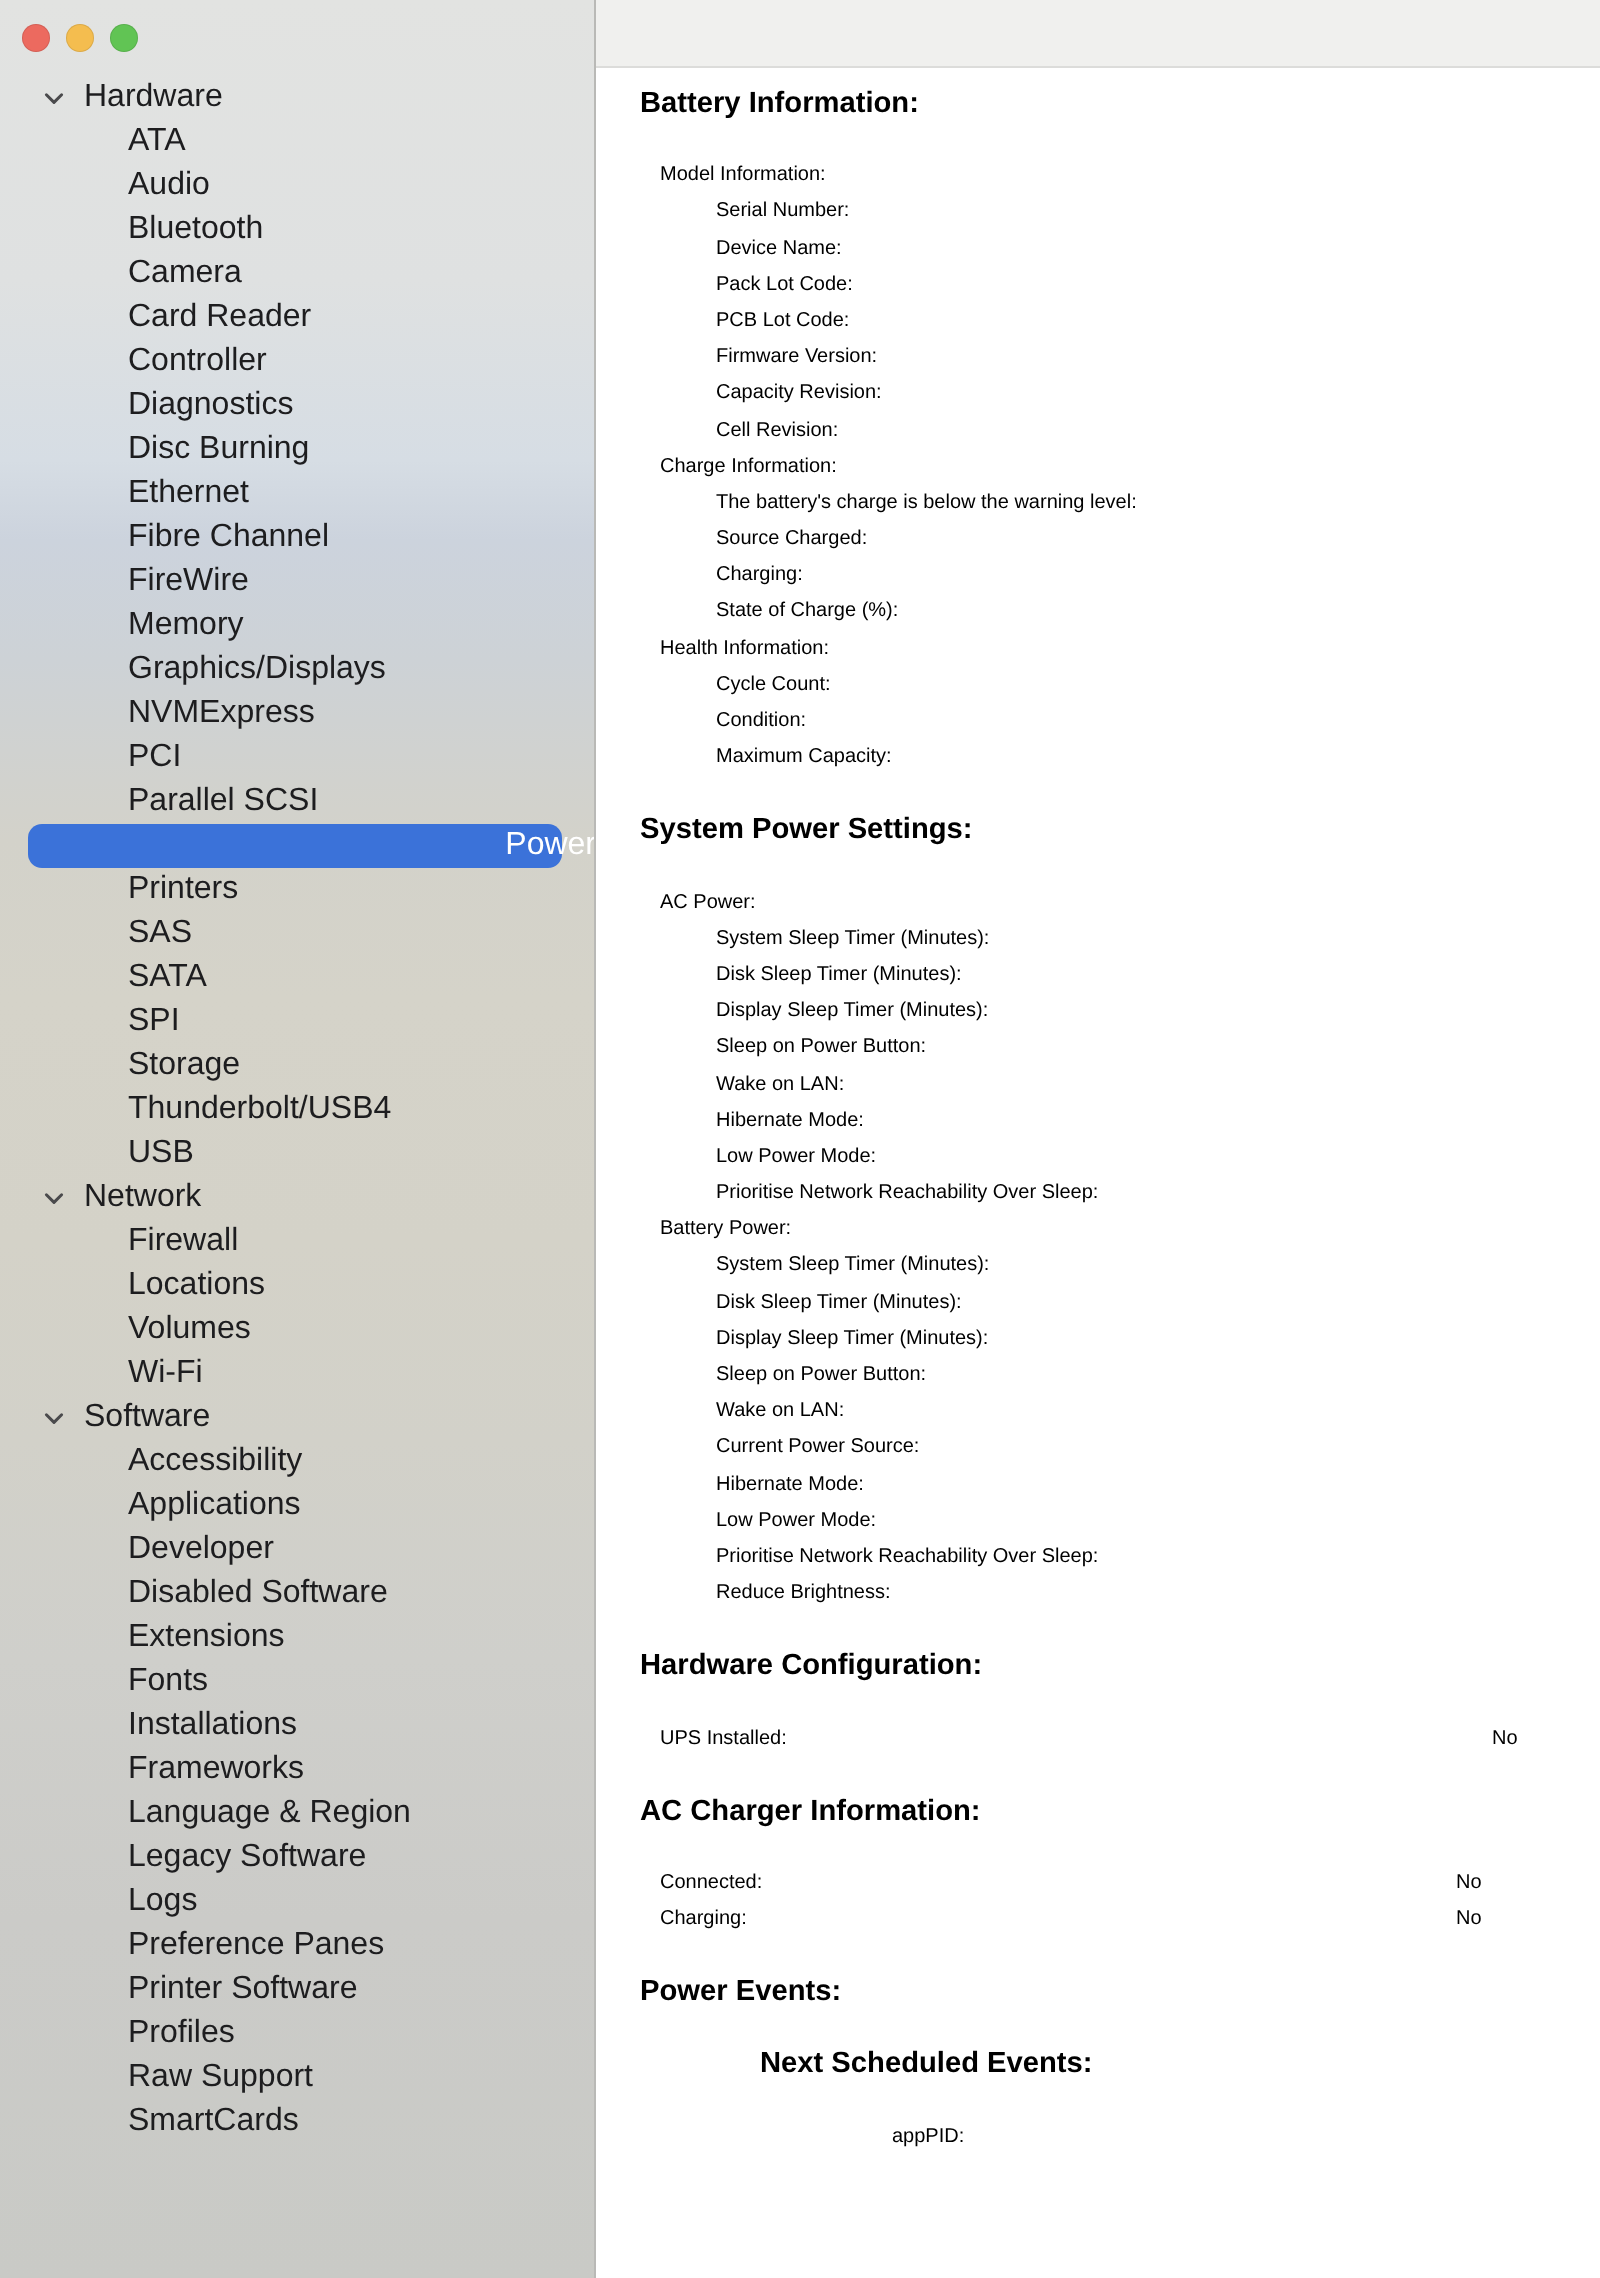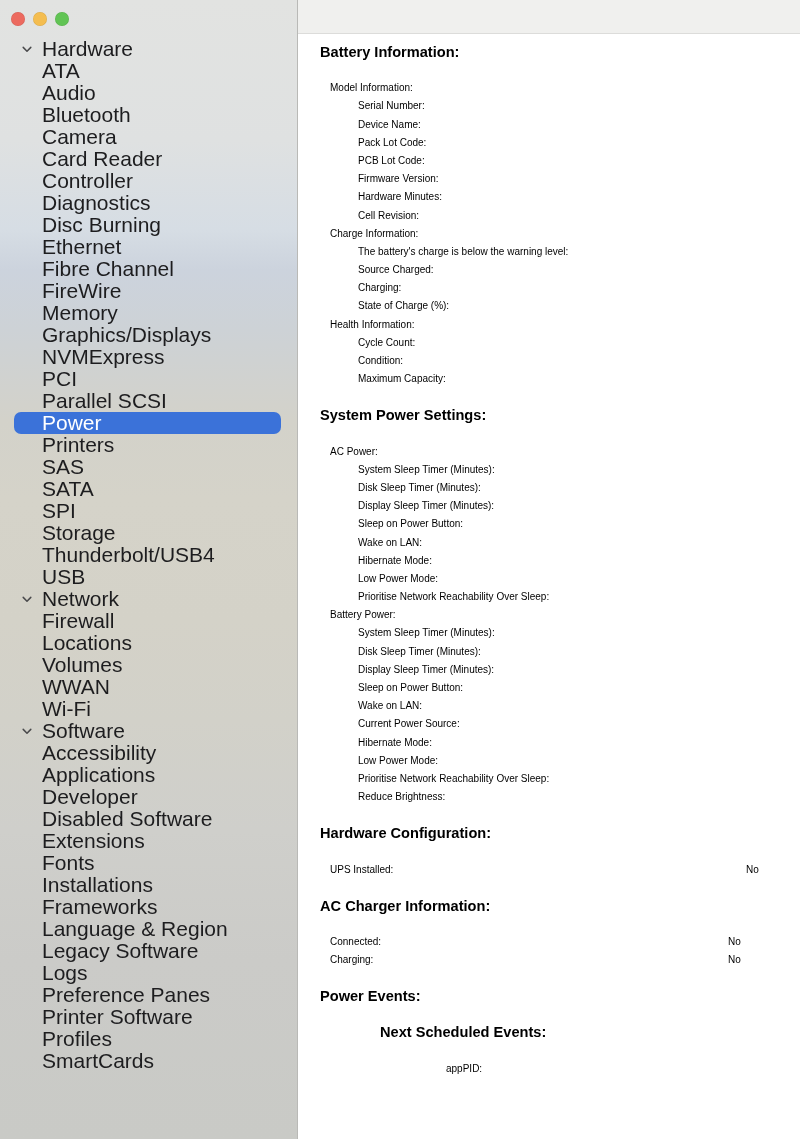--- a/index.html
+++ b/index.html
@@ -61,38 +61,39 @@
     top: 38px; left: 0;
     width: 298px;
   }
   .srow {
     position: relative;
     height: 22px;
     line-height: 22px;
     display: flex;
     align-items: center;
     padding-left: 14px;
-    font-size: 21px;
+    font-size: 16px;
     color: #1d1d1f;
     white-space: nowrap;
   }
   .srow.group { padding-left: 20px; }
   .srow .chev {
     width: 14px; height: 14px;
     margin-right: 8px;
     flex: 0 0 14px;
     display: inline-block;
     position: relative;
     top: 0px;
   }
   .srow .chev svg { display: block; }
   .srow .lbl { display: inline-block; }
-  .srow.child .lbl { margin-left: 28px; }
+  .srow.child .lbl { margin-left: 50px; }
   .srow.sel {
     color: #ffffff;
+    justify-content: flex-end;
   }
   .srow.sel::before {
     content: "";
     position: absolute;
     left: 14px; right: 17px;
     top: 0px; bottom: 0px;
     background: #3b72d9;
     border-radius: 7px;
     z-index: 0;
   }
@@ -248,23 +249,20 @@
         <div class="srow child">
           <span class="lbl">Firewall</span>
         </div>
         <div class="srow child">
           <span class="lbl">Locations</span>
         </div>
         <div class="srow child">
           <span class="lbl">Volumes</span>
         </div>
         <div class="srow child">
-          <span class="lbl">WWAN</span>
-        </div>
-        <div class="srow child">
           <span class="lbl">Wi-Fi</span>
         </div>
         <div class="srow group">
           <span class="chev">
             <svg width="14" height="14" viewBox="0 0 14 14">
               <path d="M3.2 5.4 L7 9.2 L10.8 5.4" fill="none" stroke="#4a4a4c" stroke-width="1.5" stroke-linecap="round" stroke-linejoin="round"></path>
             </svg>
           </span>
           <span class="lbl">Software</span>
         </div>
@@ -304,20 +302,23 @@
         <div class="srow child">
           <span class="lbl">Preference Panes</span>
         </div>
         <div class="srow child">
           <span class="lbl">Printer Software</span>
         </div>
         <div class="srow child">
           <span class="lbl">Profiles</span>
         </div>
         <div class="srow child">
+          <span class="lbl">Raw Support</span>
+        </div>
+        <div class="srow child">
           <span class="lbl">SmartCards</span>
         </div>
       </div>
   </div>
 
   <div id="content">
     <div id="content-toolbar"></div>
 
     <div id="report">
 
@@ -340,21 +341,21 @@
           <div class="ln">
             <span class="k i2">Pack Lot Code:</span>
           </div>
           <div class="ln">
             <span class="k i2">PCB Lot Code:</span>
           </div>
           <div class="ln">
             <span class="k i2">Firmware Version:</span>
           </div>
           <div class="ln">
-            <span class="k i2">Hardware Minutes:</span>
+            <span class="k i2">Capacity Revision:</span>
           </div>
           <div class="ln">
             <span class="k i2">Cell Revision:</span>
           </div>
         </div>
 
       <div class="ln">
         <span class="k i1">Charge Information:</span>
       </div>
       <div>

